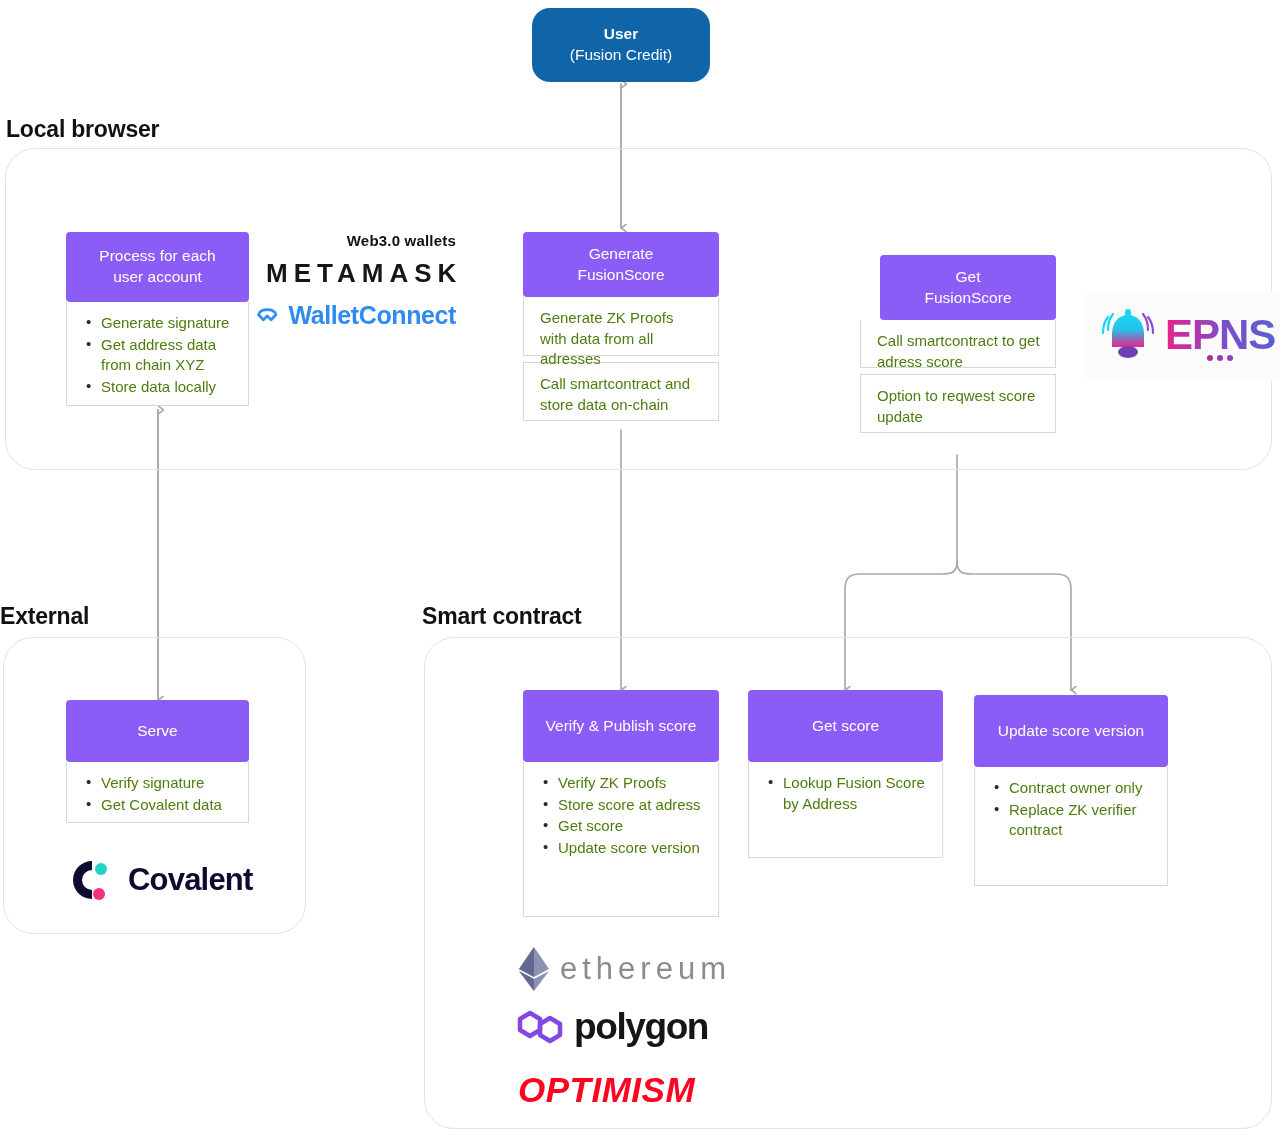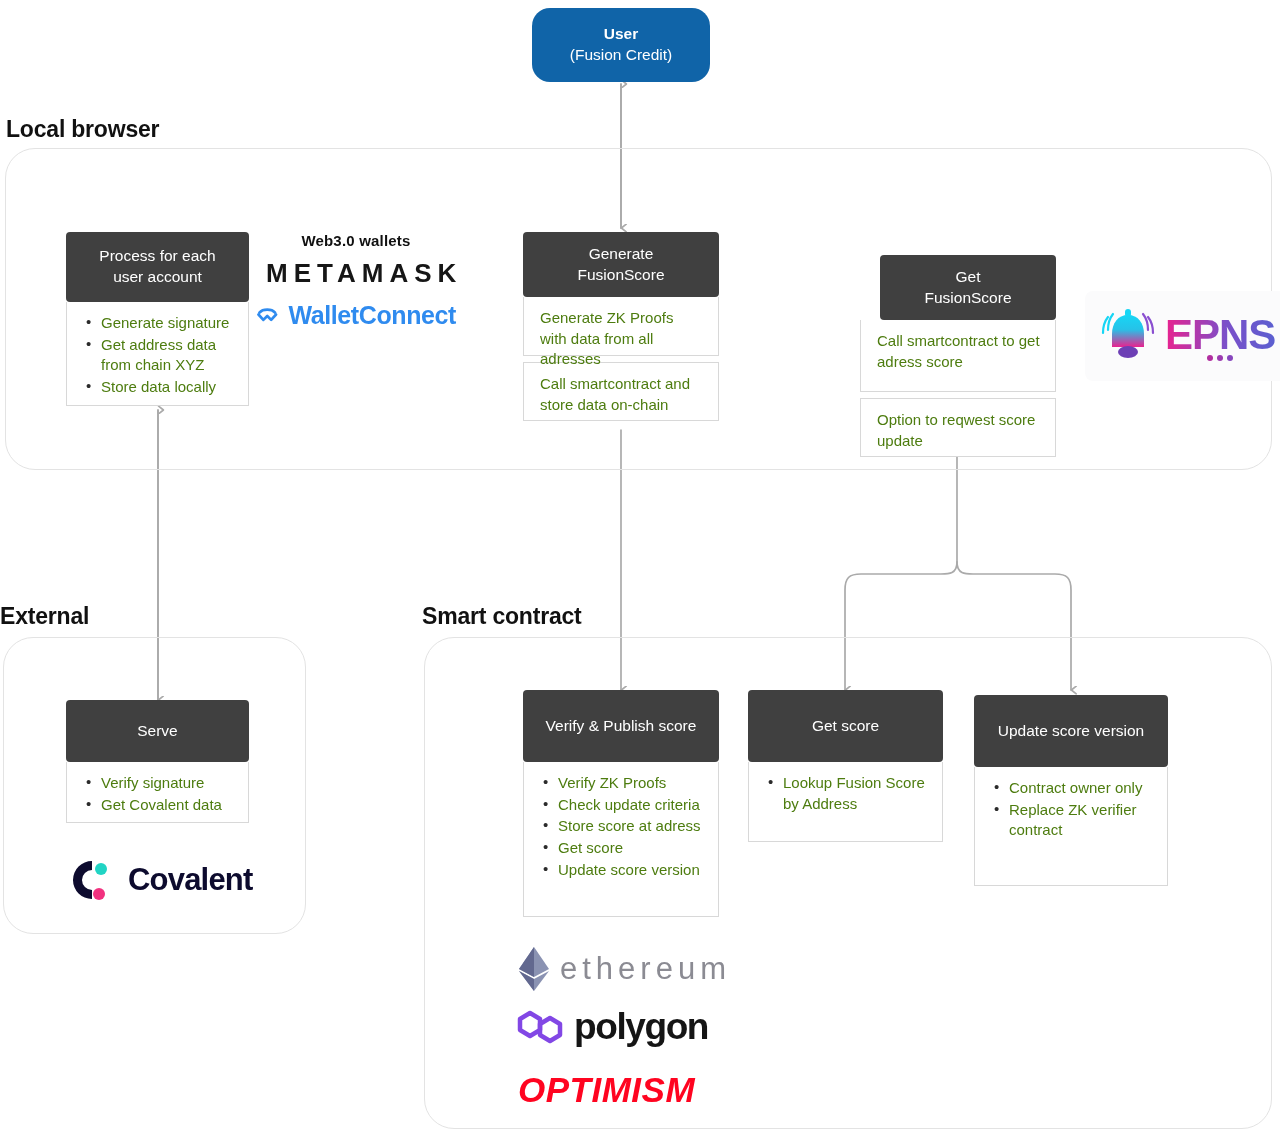--- a/index.html
+++ b/index.html
@@ -28,21 +28,21 @@
     font-weight: bold;
     color: #111111;
     letter-spacing: -0.2px;
     white-space: nowrap;
     z-index: 5;
   }
 
   
   .card { position: absolute; z-index: 4; }
   .card-head {
-    background: #404040;
+    background: #8b5cf6;
     color: #ffffff;
     border-radius: 4px;
     display: flex;
     align-items: center;
     justify-content: center;
     text-align: center;
     font-size: 15.5px;
     line-height: 1.35;
     padding: 6px 10px;
   }
@@ -73,21 +73,21 @@
     display: flex; flex-direction: column;
     align-items: center; justify-content: center;
     font-size: 15.5px; line-height: 1.35;
     z-index: 4;
   }
   .pill .t1 { font-weight: bold; }
 
   
   .logo-wrap { position: absolute; z-index: 4; }
   .wallets-title {
-    font-size: 15px; font-weight: bold; color: #111; text-align: center;
+    font-size: 15px; font-weight: bold; color: #111; text-align: right;
     margin-bottom: 4px; letter-spacing: 0.2px;
   }
   .logo-row { display: flex; align-items: center; gap: 10px; }
   .mm-text {
     font-size: 26px; font-weight: bold; letter-spacing: 6px;
     color: #161616; font-family: "Liberation Sans", sans-serif;
   }
   .wc-text { font-size: 25px; font-weight: bold; color: #2f8bef; letter-spacing: -0.4px; }
   .eth-text { font-size: 31px; color: #8b8b93; letter-spacing: 5px; font-family: "Liberation Sans", sans-serif; }
   .poly-text { font-size: 37px; font-weight: bold; color: #151515; letter-spacing: -1.4px; }
@@ -198,21 +198,21 @@
     </div>
     <div class="card-body" style="height:59px;">Generate ZK Proofs with data from all adresses</div>
     <div class="card-body sep" style="height:59px;">Call smartcontract and store data on-chain</div>
   </div>
 
   <div class="card" style="left:860px; top:255px; width:196px;">
     <div class="card-head" style="height:65px; flex-direction:column;margin-left:20px;">
       <span>Get</span>
       <span>FusionScore</span>
     </div>
-    <div class="card-body" style="height:72px;">Call smartcontract to get adress score</div>
+    <div class="card-body" style="height:48px;">Call smartcontract to get adress score</div>
     <div class="card-body sep" style="height:59px;">Option to reqwest score update</div>
   </div>
 
   <div class="logo-wrap" style="left:1085px; top:291px;">
     <div class="epns-box">
       <svg width="62" height="70" viewBox="0 0 62 70">
         <path d="M31,14 C41,14 47,22 47,33 L47,46 L15,46 L15,33 C15,22 21,14 31,14 Z" fill="url(#bellgrad)"></path>
         <rect x="28" y="8" width="6" height="8" rx="3" fill="#17d6f5"></rect>
         <ellipse cx="31" cy="51" rx="10" ry="6" fill="#6d3fb5"></ellipse>
         <g fill="none" stroke="#17d6f5" stroke-width="2.2" stroke-linecap="round">
@@ -260,31 +260,30 @@
   </div>
 
   <div class="panel-title" style="left:422px; top:603px;">Smart contract</div>
   <div class="panel" style="left:424px; top:637px; width:848px; height:492px;"></div>
 
   <div class="card" style="left:523px; top:690px; width:196px;">
     <div class="card-head" style="height:72px;">Verify  &amp; Publish score</div>
     <div class="card-body" style="height:155px;">
       <ul>
         <li>Verify ZK Proofs</li>
-        <li>Check update criteria</li>
         <li>Store score at adress</li>
         <li>Get score</li>
         <li>Update score version</li>
       </ul>
     </div>
   </div>
 
   <div class="card" style="left:748px; top:690px; width:195px;">
     <div class="card-head" style="height:72px;">Get score</div>
-    <div class="card-body" style="height:80px;">
+    <div class="card-body" style="height:96px;">
       <ul>
         <li>Lookup Fusion Score by Address</li>
       </ul>
     </div>
   </div>
 
   <div class="card" style="left:974px; top:695px; width:194px;">
     <div class="card-head" style="height:72px;">Update score version</div>
     <div class="card-body" style="height:119px;">
       <ul>

